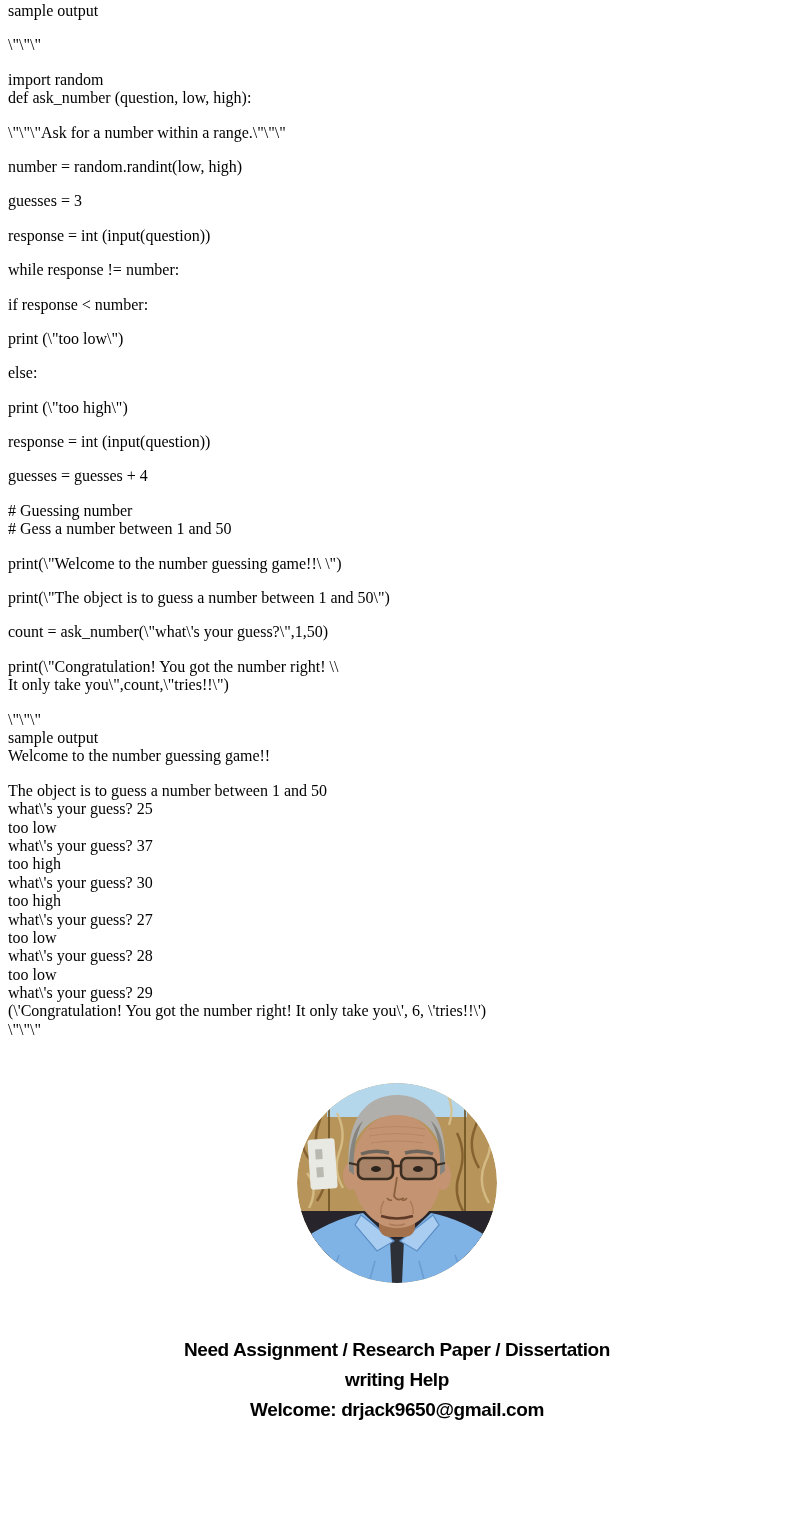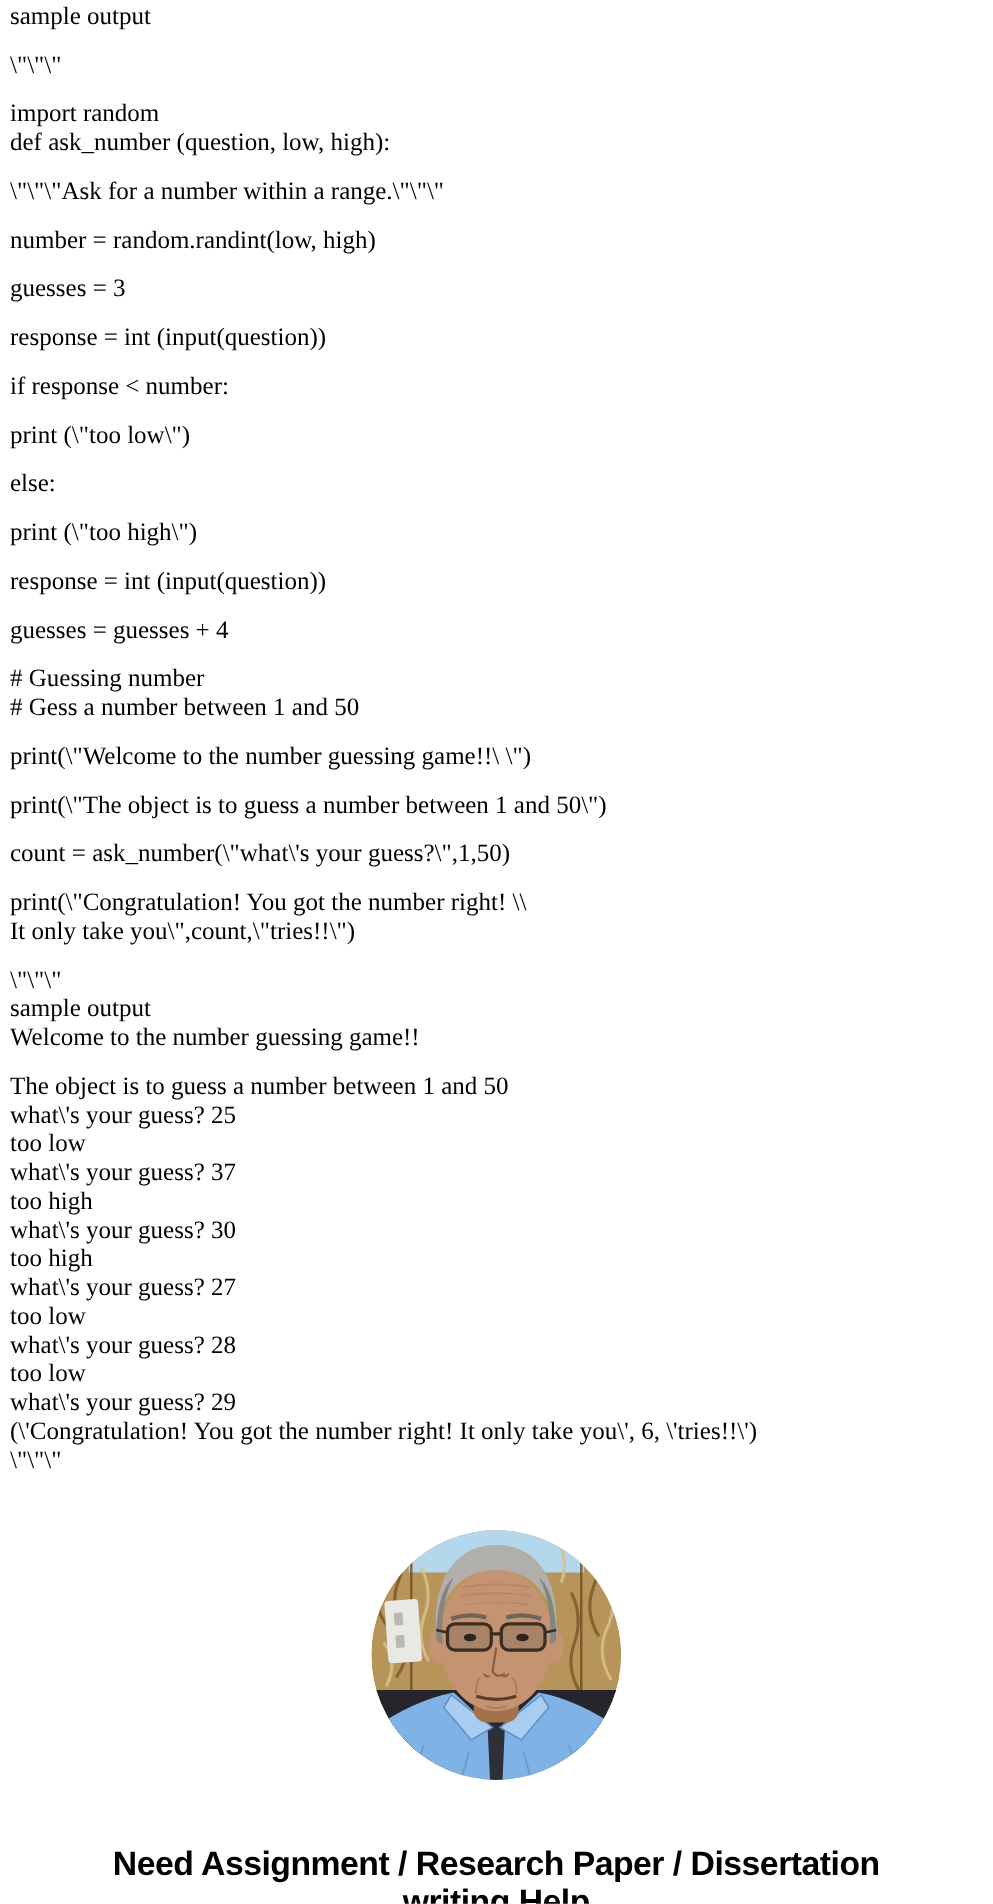--- a/index.html
+++ b/index.html
@@ -7,58 +7,59 @@
     width: 794px;
     height: 1523px;
     background: #ffffff;
     color: #000000;
     font-family: "Liberation Serif", serif;
     overflow: hidden;
     position: relative;
   }
   .doc {
     padding: 2px 8px 0 8px;
-    font-size: 20px;
+    font-size: 16px;
     line-height: 1.15;
   }
   .doc p {
     margin: 16px 0;
     white-space: pre-wrap;
   }
   .doc p:first-child { margin-top: 0; }
   .avatar-wrap {
     width: 200px;
     height: 200px;
     margin: 44px auto 0 auto;
     border-radius: 50%;
     overflow: hidden;
   }
   .avatar-wrap svg { display: block; }
   .footer {
     margin-top: 52px;
     text-align: center;
     font-family: "Liberation Sans", sans-serif;
     font-weight: bold;
-    font-size: 27px;
+    font-size: 19px;
     line-height: 30px;
     letter-spacing: -0.4px;
     color: #000000;
   }
 </style>
 </head>
 <body>
 
 <div class="doc">
     <p><span>sample output</span></p>
     <p><span>\"\"\"</span></p>
     <p><span>import random</span><br><span>def ask_number (question, low, high):</span></p>
     <p><span>\"\"\"Ask for a number within a range.\"\"\"</span></p>
     <p><span>number = random.randint(low, high)</span></p>
     <p><span>guesses = 3</span></p>
     <p><span>response = int (input(question))</span></p>
+    <p><span>while response != number:</span></p>
     <p><span>if response &lt; number:</span></p>
     <p><span>print (\"too low\")</span></p>
     <p><span>else:</span></p>
     <p><span>print (\"too high\")</span></p>
     <p><span>response = int (input(question))</span></p>
     <p><span>guesses = guesses + 4</span></p>
     <p><span># Guessing number</span><br><span># Gess a number between 1 and 50</span></p>
     <p><span>print(\"Welcome to the number guessing game!!\ \")</span></p>
     <p><span>print(\"The object is to guess a number between 1 and 50\")</span></p>
     <p><span>count = ask_number(\"what\'s your guess?\",1,50)</span></p>

